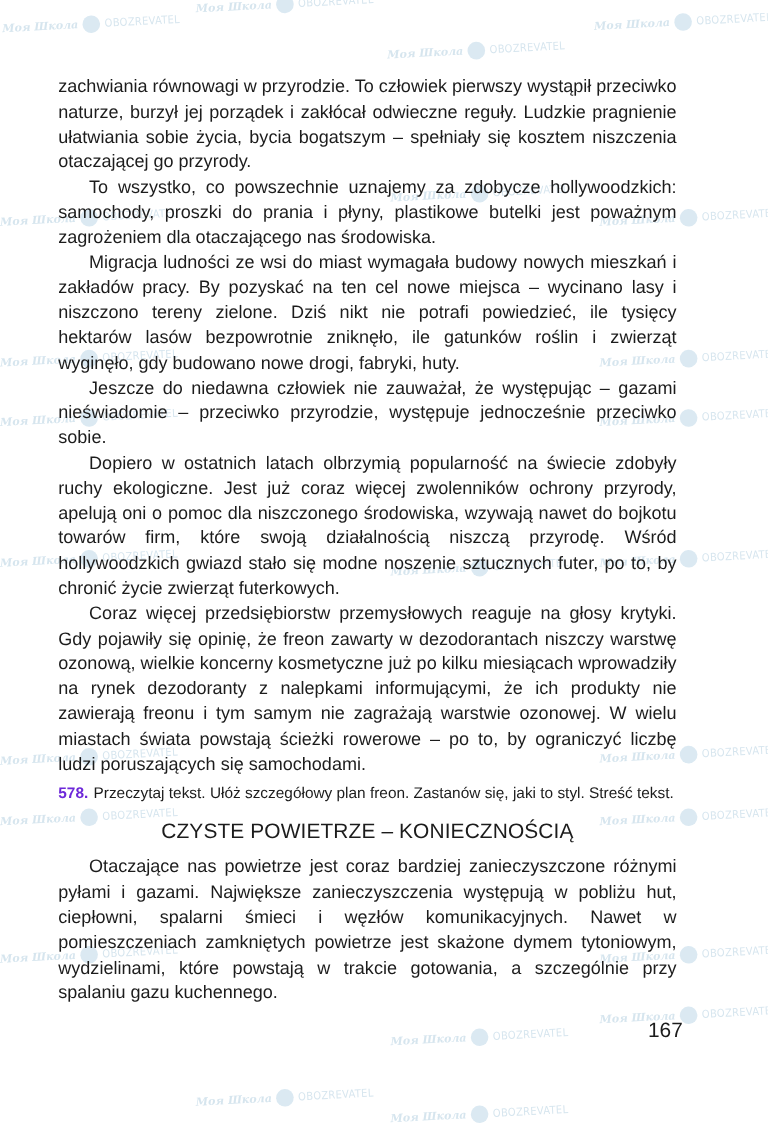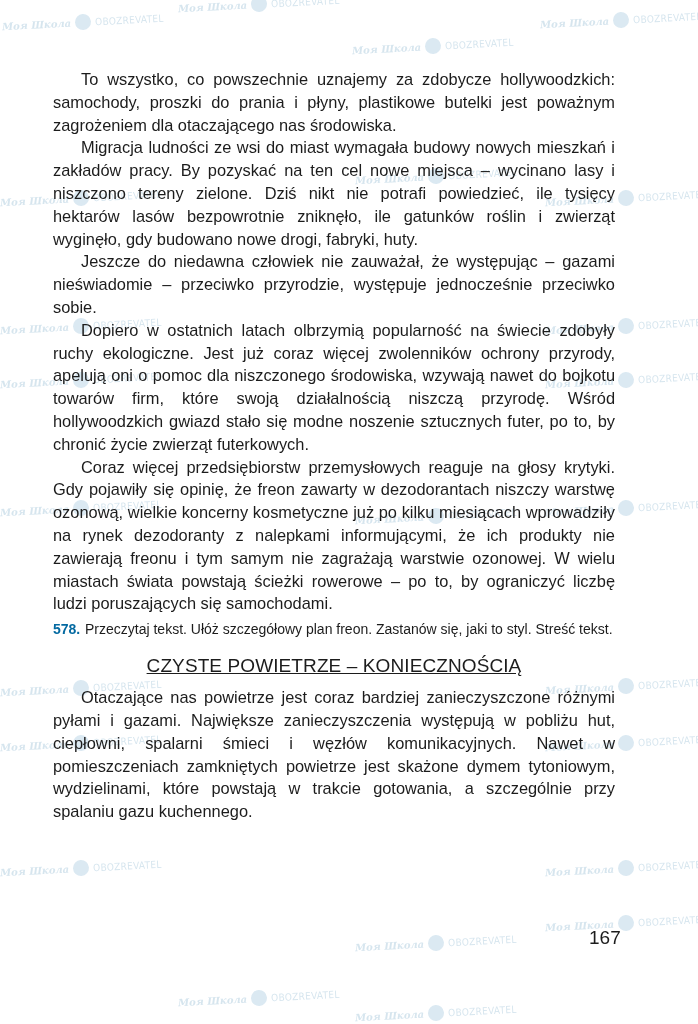--- a/index.html
+++ b/index.html
@@ -8,23 +8,23 @@
     .wm-layer { position: absolute; inset: 0; pointer-events: none; z-index: 0; }
     .wm { position: absolute; display: flex; align-items: center; gap: 4px;
           color: #c9dde9; font-size: 11px; opacity: 0.75; transform: rotate(-3deg); white-space: nowrap; }
     .wm .script { font-style: italic; font-weight: bold; font-family: "DejaVu Serif", serif; font-size: 10px; }
     .wm .circ { width: 16px; height: 16px; border-radius: 50%; background: #cfe2ee; display: inline-block; }
     .wm .brand { font-family: "DejaVu Sans Condensed", "DejaVu Sans", sans-serif; font-size: 10px; letter-spacing: 0.3px; }
     .page { position: absolute; left: 53px; top: 68px; width: 562px; z-index: 1; }
     p.para { margin: 0; font-size: 16.4px; line-height: 22.8px; text-align: justify; }
     p.indent { text-indent: 28px; }
     .exercise { display: flex; margin-top: 5px; font-size: 14px; line-height: 18px; }
-    .ex-num { color: #0369a1; font-weight: bold; width: 32px; flex: none; }
+    .ex-num { color: #6d28d9; font-weight: bold; width: 32px; flex: none; }
     .ex-text { text-align: justify; flex: 1; }
-    .title { text-align: center; font-size: 19px; line-height: 24px; margin-top: 16px; margin-bottom: 8px; letter-spacing: 0.1px; text-decoration: underline; }
+    .title { text-align: center; font-size: 19px; line-height: 24px; margin-top: 16px; margin-bottom: 8px; letter-spacing: 0.1px; }
     .page-number { position: absolute; left: 589px; top: 927px; font-size: 19px; z-index: 1; }
   </style>
 </head>
 <body>
 
 <div class="wm-layer">
   <div class="wm" style="left:2px;top:14px">
       <span class="script">Моя Школа</span>
       <span class="circ"></span>
       <span class="brand">OBOZREVATEL</span>
@@ -141,20 +141,21 @@
     </div>
   <div class="wm" style="left:355px;top:1005px">
       <span class="script">Моя Школа</span>
       <span class="circ"></span>
       <span class="brand">OBOZREVATEL</span>
     </div>
 </div>
 
 <div class="page">
   <section>
+    <p class="para">zachwiania równowagi w przyrodzie. To człowiek pierwszy wystąpił przeciwko naturze, burzył jej porządek i zakłócał odwieczne reguły. Ludzkie pragnienie ułatwiania sobie życia, bycia bogatszym – spełniały się kosztem niszczenia otaczającej go przyrody.</p>
     <p class="para indent">To wszystko, co powszechnie uznajemy za zdobycze hollywoodzkich: samochody, proszki do prania i płyny, plastikowe butelki jest poważnym zagrożeniem dla otaczającego nas środowiska.</p>
     <p class="para indent">Migracja ludności ze wsi do miast wymagała budowy nowych mieszkań i zakładów pracy. By pozyskać na ten cel nowe miejsca – wycinano lasy i niszczono tereny zielone. Dziś nikt nie potrafi powiedzieć, ile tysięcy hektarów lasów bezpowrotnie zniknęło, ile gatunków roślin i zwierząt wyginęło, gdy budowano nowe drogi, fabryki, huty.</p>
     <p class="para indent">Jeszcze do niedawna człowiek nie zauważał, że występując – gazami nieświadomie – przeciwko przyrodzie, występuje jednocześnie przeciwko sobie.</p>
     <p class="para indent">Dopiero w ostatnich latach olbrzymią popularność na świecie zdobyły ruchy ekologiczne. Jest już coraz więcej zwolenników ochrony przyrody, apelują oni o pomoc dla niszczonego środowiska, wzywają nawet do bojkotu towarów firm, które swoją działalnością niszczą przyrodę. Wśród hollywoodzkich gwiazd stało się modne noszenie sztucznych futer, po to, by chronić życie zwierząt futerkowych.</p>
     <p class="para indent">Coraz więcej przedsiębiorstw przemysłowych reaguje na głosy krytyki. Gdy pojawiły się opinię, że freon zawarty w dezodorantach niszczy warstwę ozonową, wielkie koncerny kosmetyczne już po kilku miesiącach wprowadziły na rynek dezodoranty z nalepkami informującymi, że ich produkty nie zawierają freonu i tym samym nie zagrażają warstwie ozonowej. W wielu miastach świata powstają ścieżki rowerowe – po to, by ograniczyć liczbę ludzi poruszających się samochodami.</p>
   </section>
 
   <div class="exercise">
     <span class="ex-num">578.</span>
     <span class="ex-text">Przeczytaj tekst. Ułóż szczegółowy plan freon. Zastanów się, jaki to styl. Streść tekst.</span>

